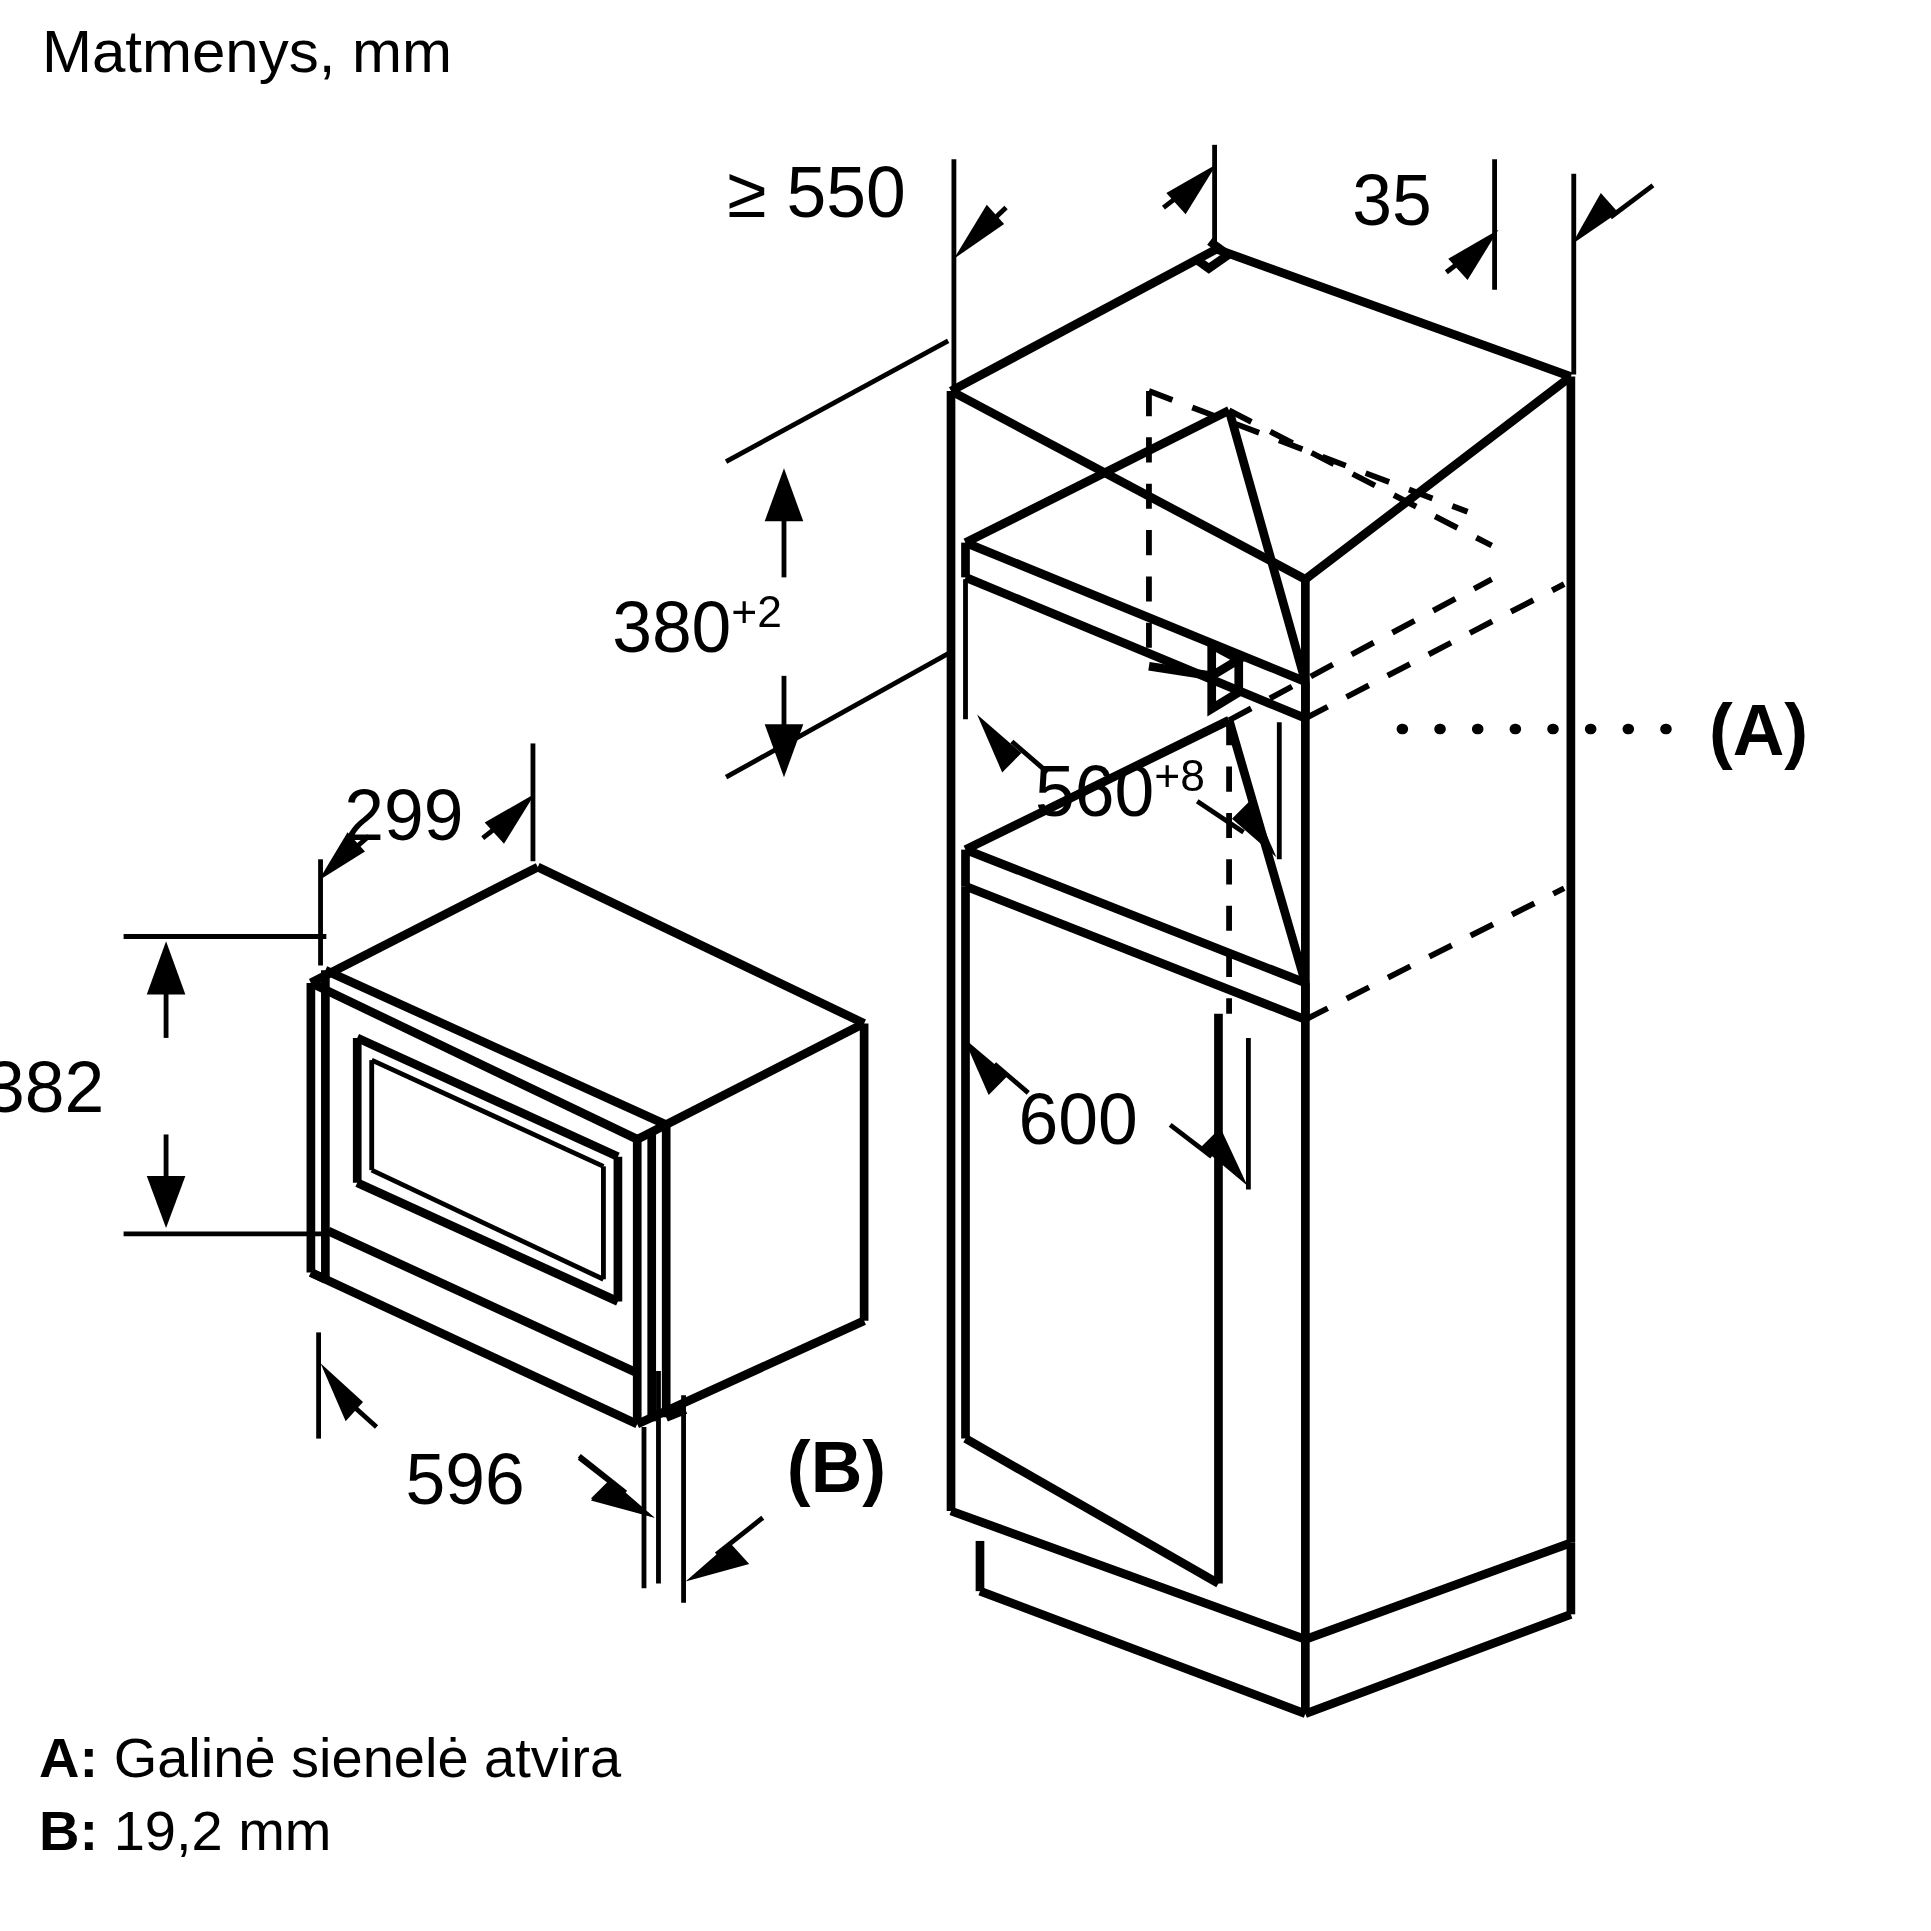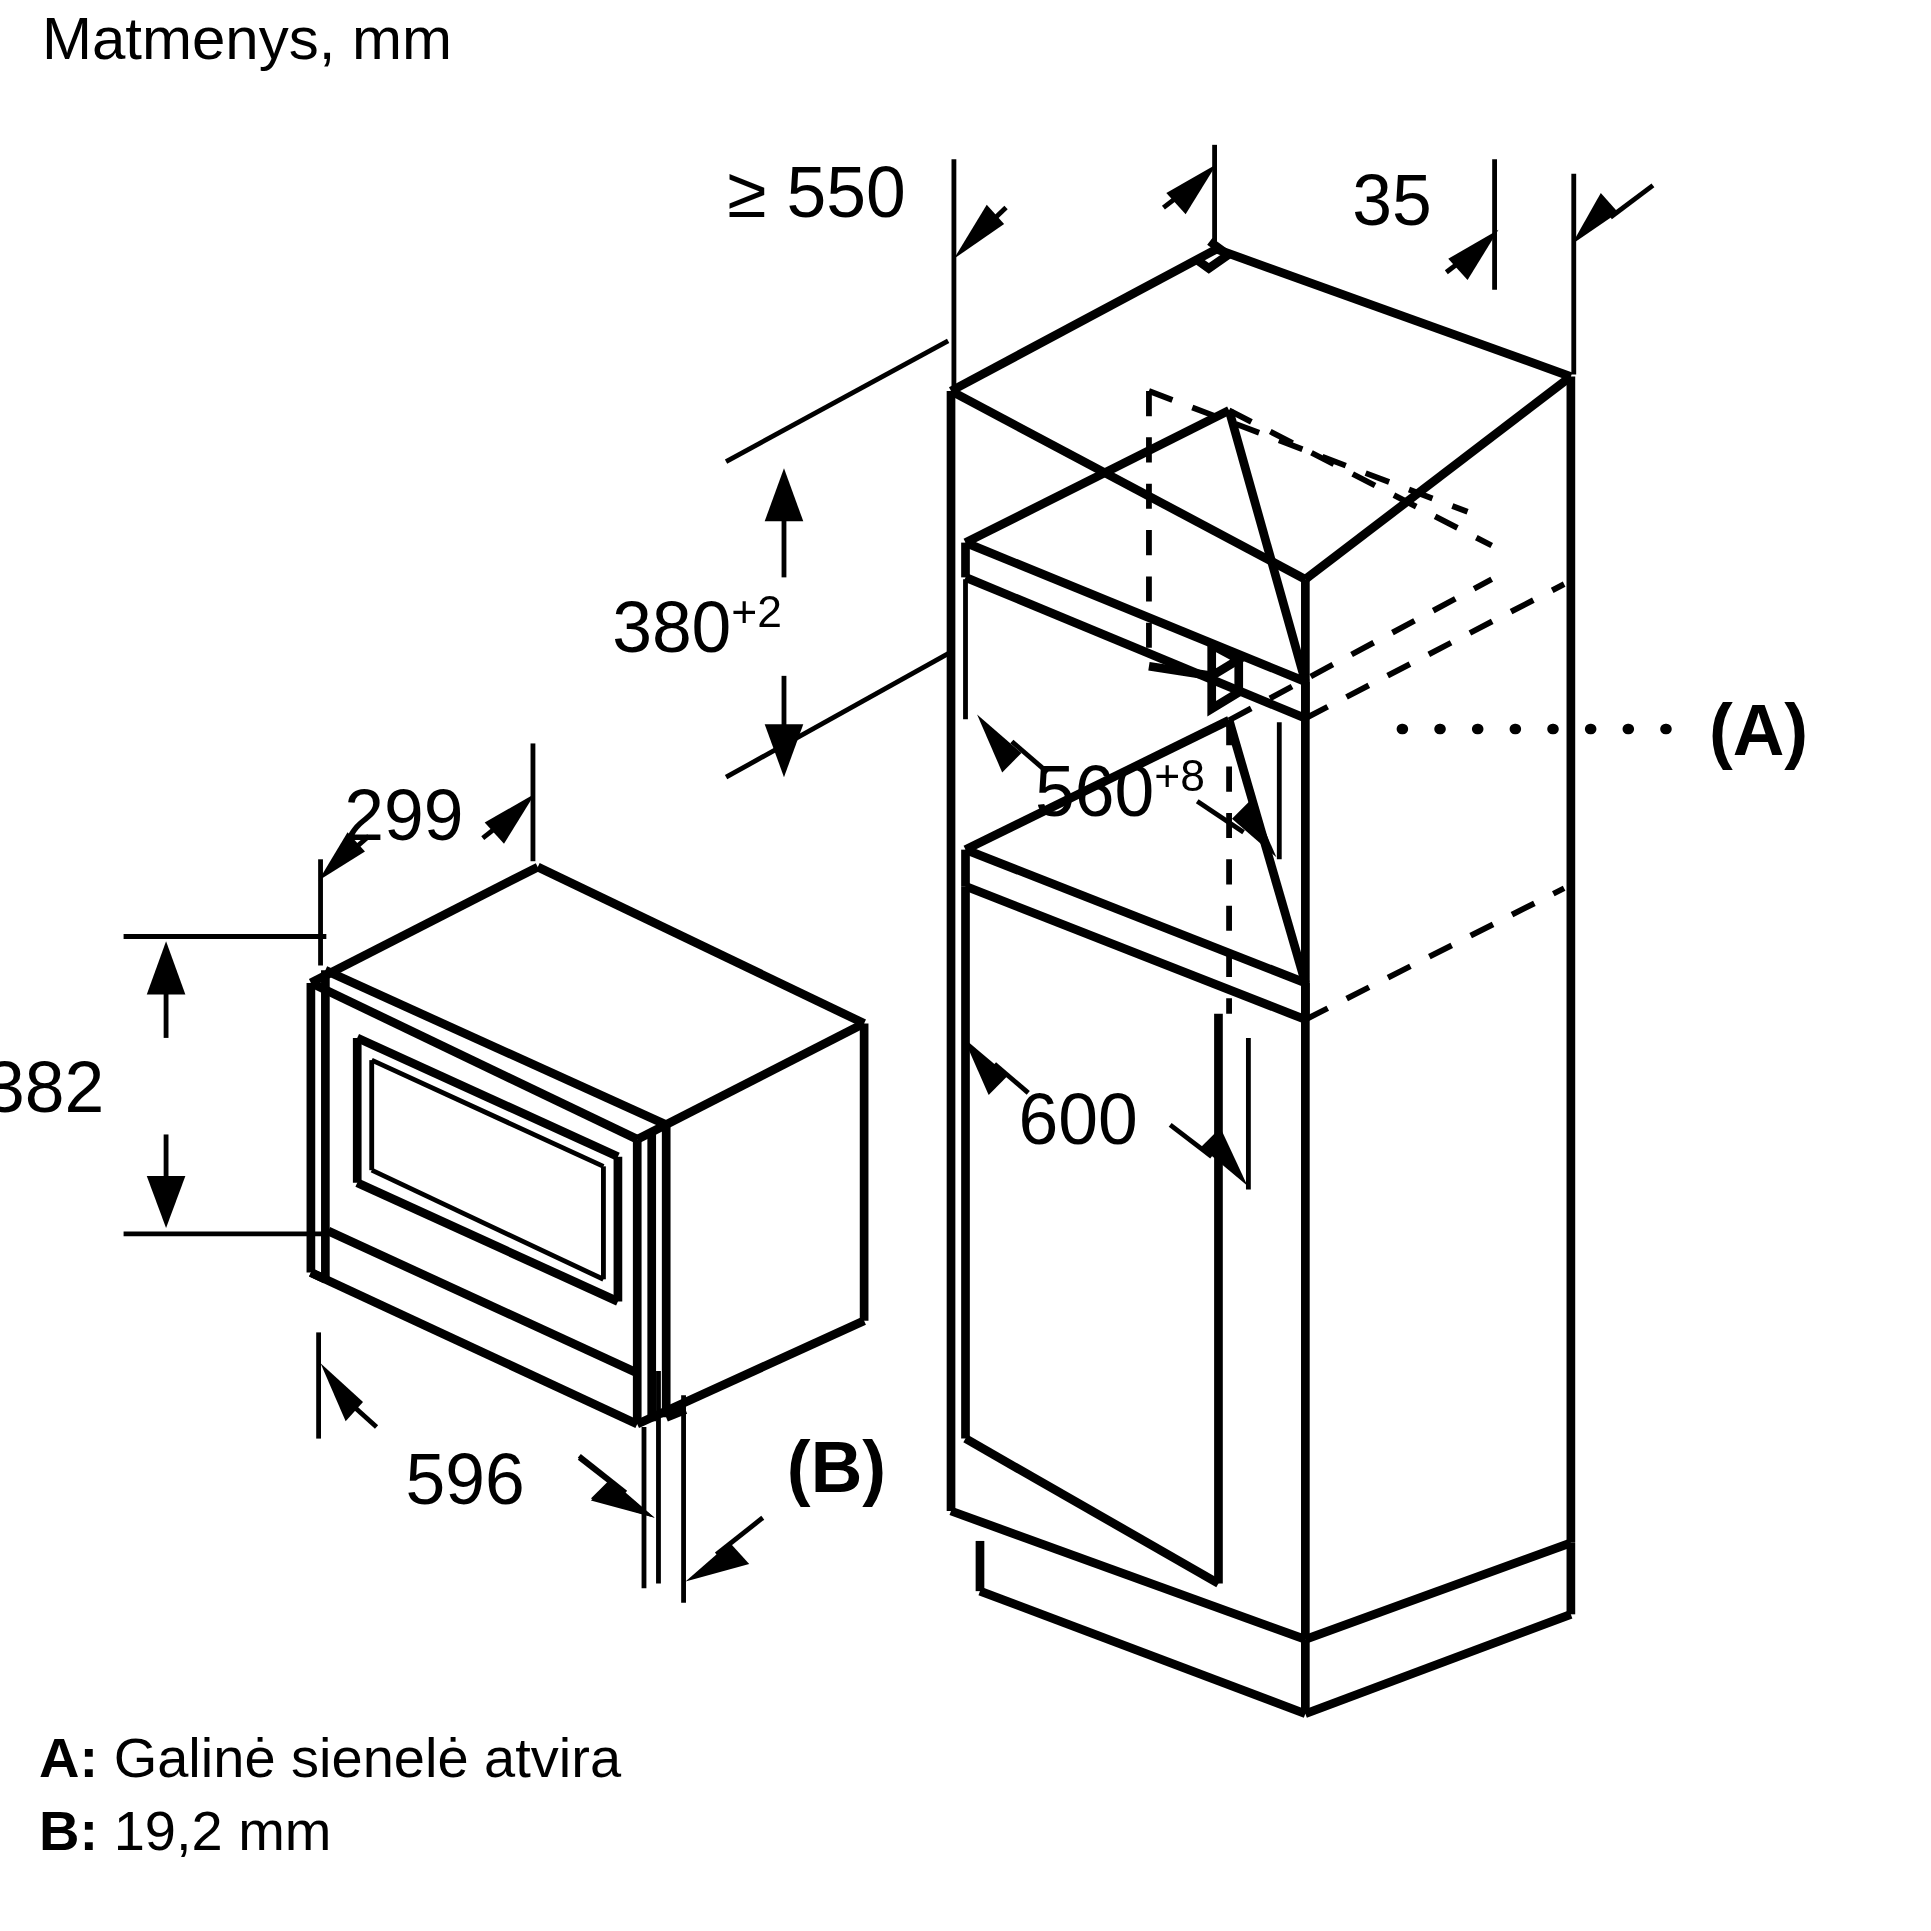--- a/index.html
+++ b/index.html
@@ -12,21 +12,21 @@
     width: 1931px;
     height: 1931px;
     background: #ffffff;
     font-family: "Liberation Sans", sans-serif;
     color: #000000;
     overflow: hidden;
   }
   #page-title {
     position: absolute;
     left: 42px;
-    top: 4px;
+    top: 17px;
     font-size: 60px;
     font-weight: 400;
     letter-spacing: 0px;
     white-space: nowrap;
   }
   #legend {
     position: absolute;
     left: 39px;
     top: 1721px;
     font-size: 56px;

